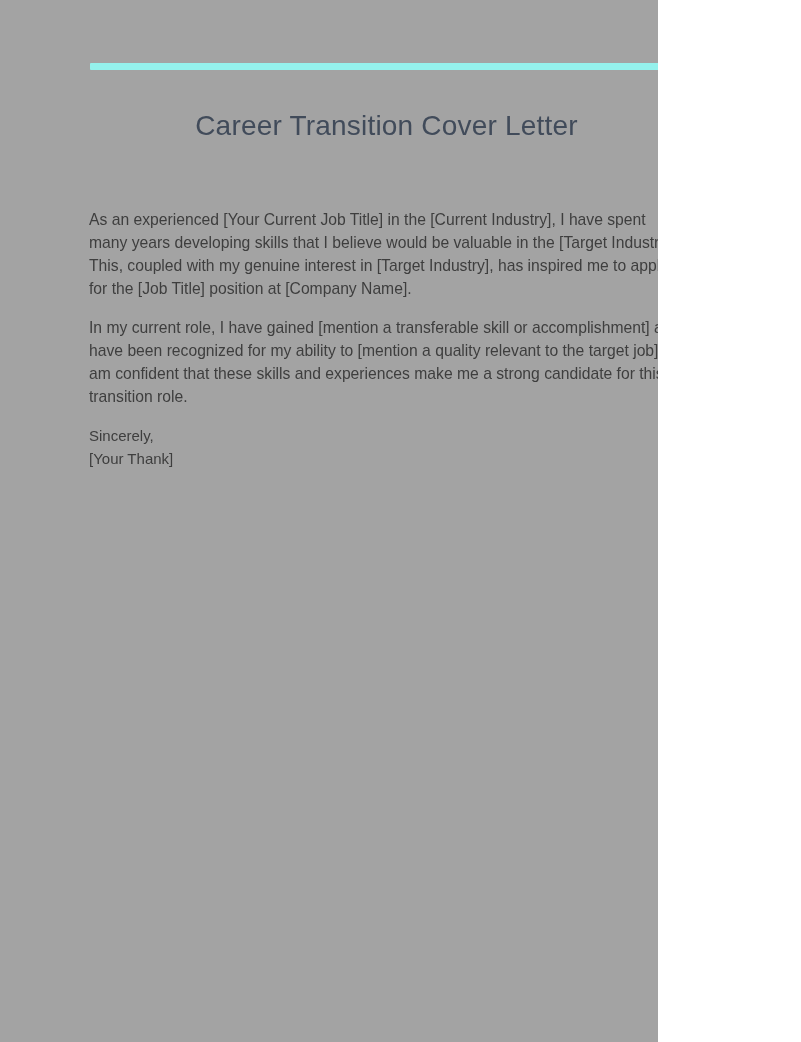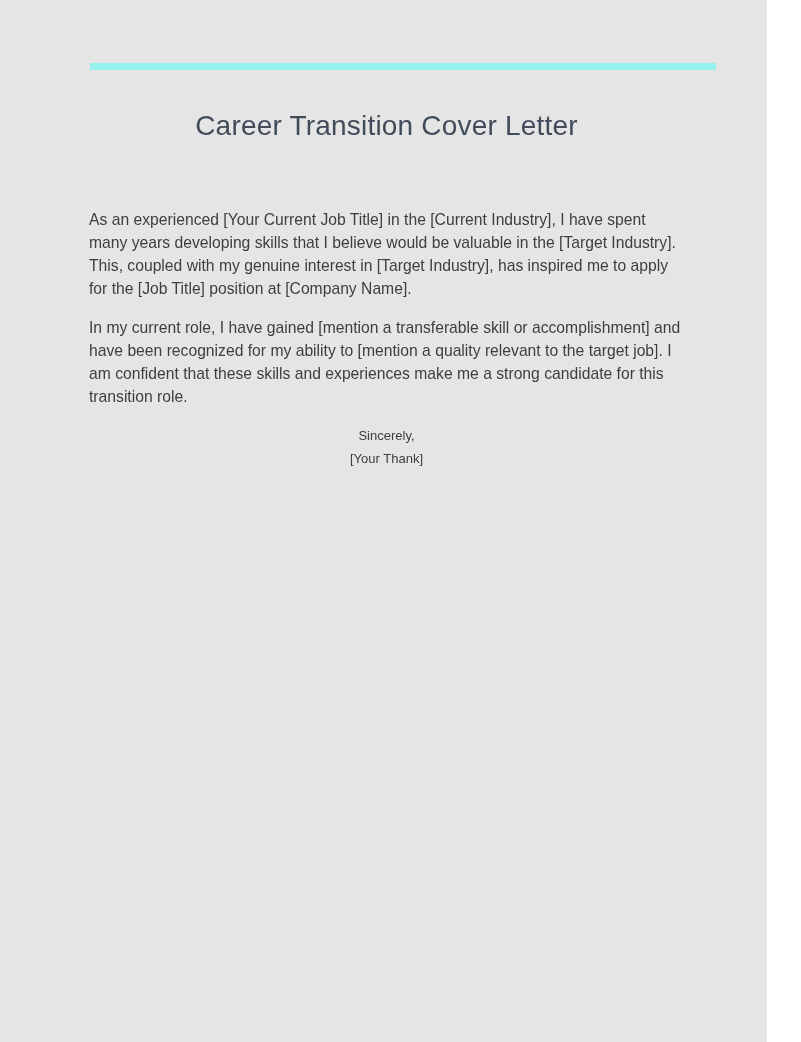--- a/index.html
+++ b/index.html
@@ -2,23 +2,23 @@
 <html><head>
 <meta charset="utf-8">
 <style>
   html, body {
     margin: 0;
     padding: 0;
     background: #ffffff;
   }
   .page {
     position: relative;
-    width: 767px;
+    width: 658px;
     height: 1042px;
-    background: #e5e5e5;
+    background: #a3a3a3;
     font-family: "Liberation Sans", sans-serif;
     overflow: hidden;
     text-decoration: underline;
   }
   .accent-bar {
     position: absolute;
     top: 63px;
     left: 90px;
     width: 626px;
     height: 7px;
@@ -44,23 +44,22 @@
   .letter-body {
     padding-top: 66px;
     color: #3e3e3e;
   }
   .letter-body p {
     margin: 0 0 16px 0;
     font-size: 15.7px;
     line-height: 23px;
   }
   .closing {
-    font-size: 13px;
+    font-size: 15px;
     line-height: 23px;
-    text-align: center;
   }
   .closing div {
     min-height: 23px;
   }
 </style>
 </head>
 <body>
 
 <div class="page">
 

